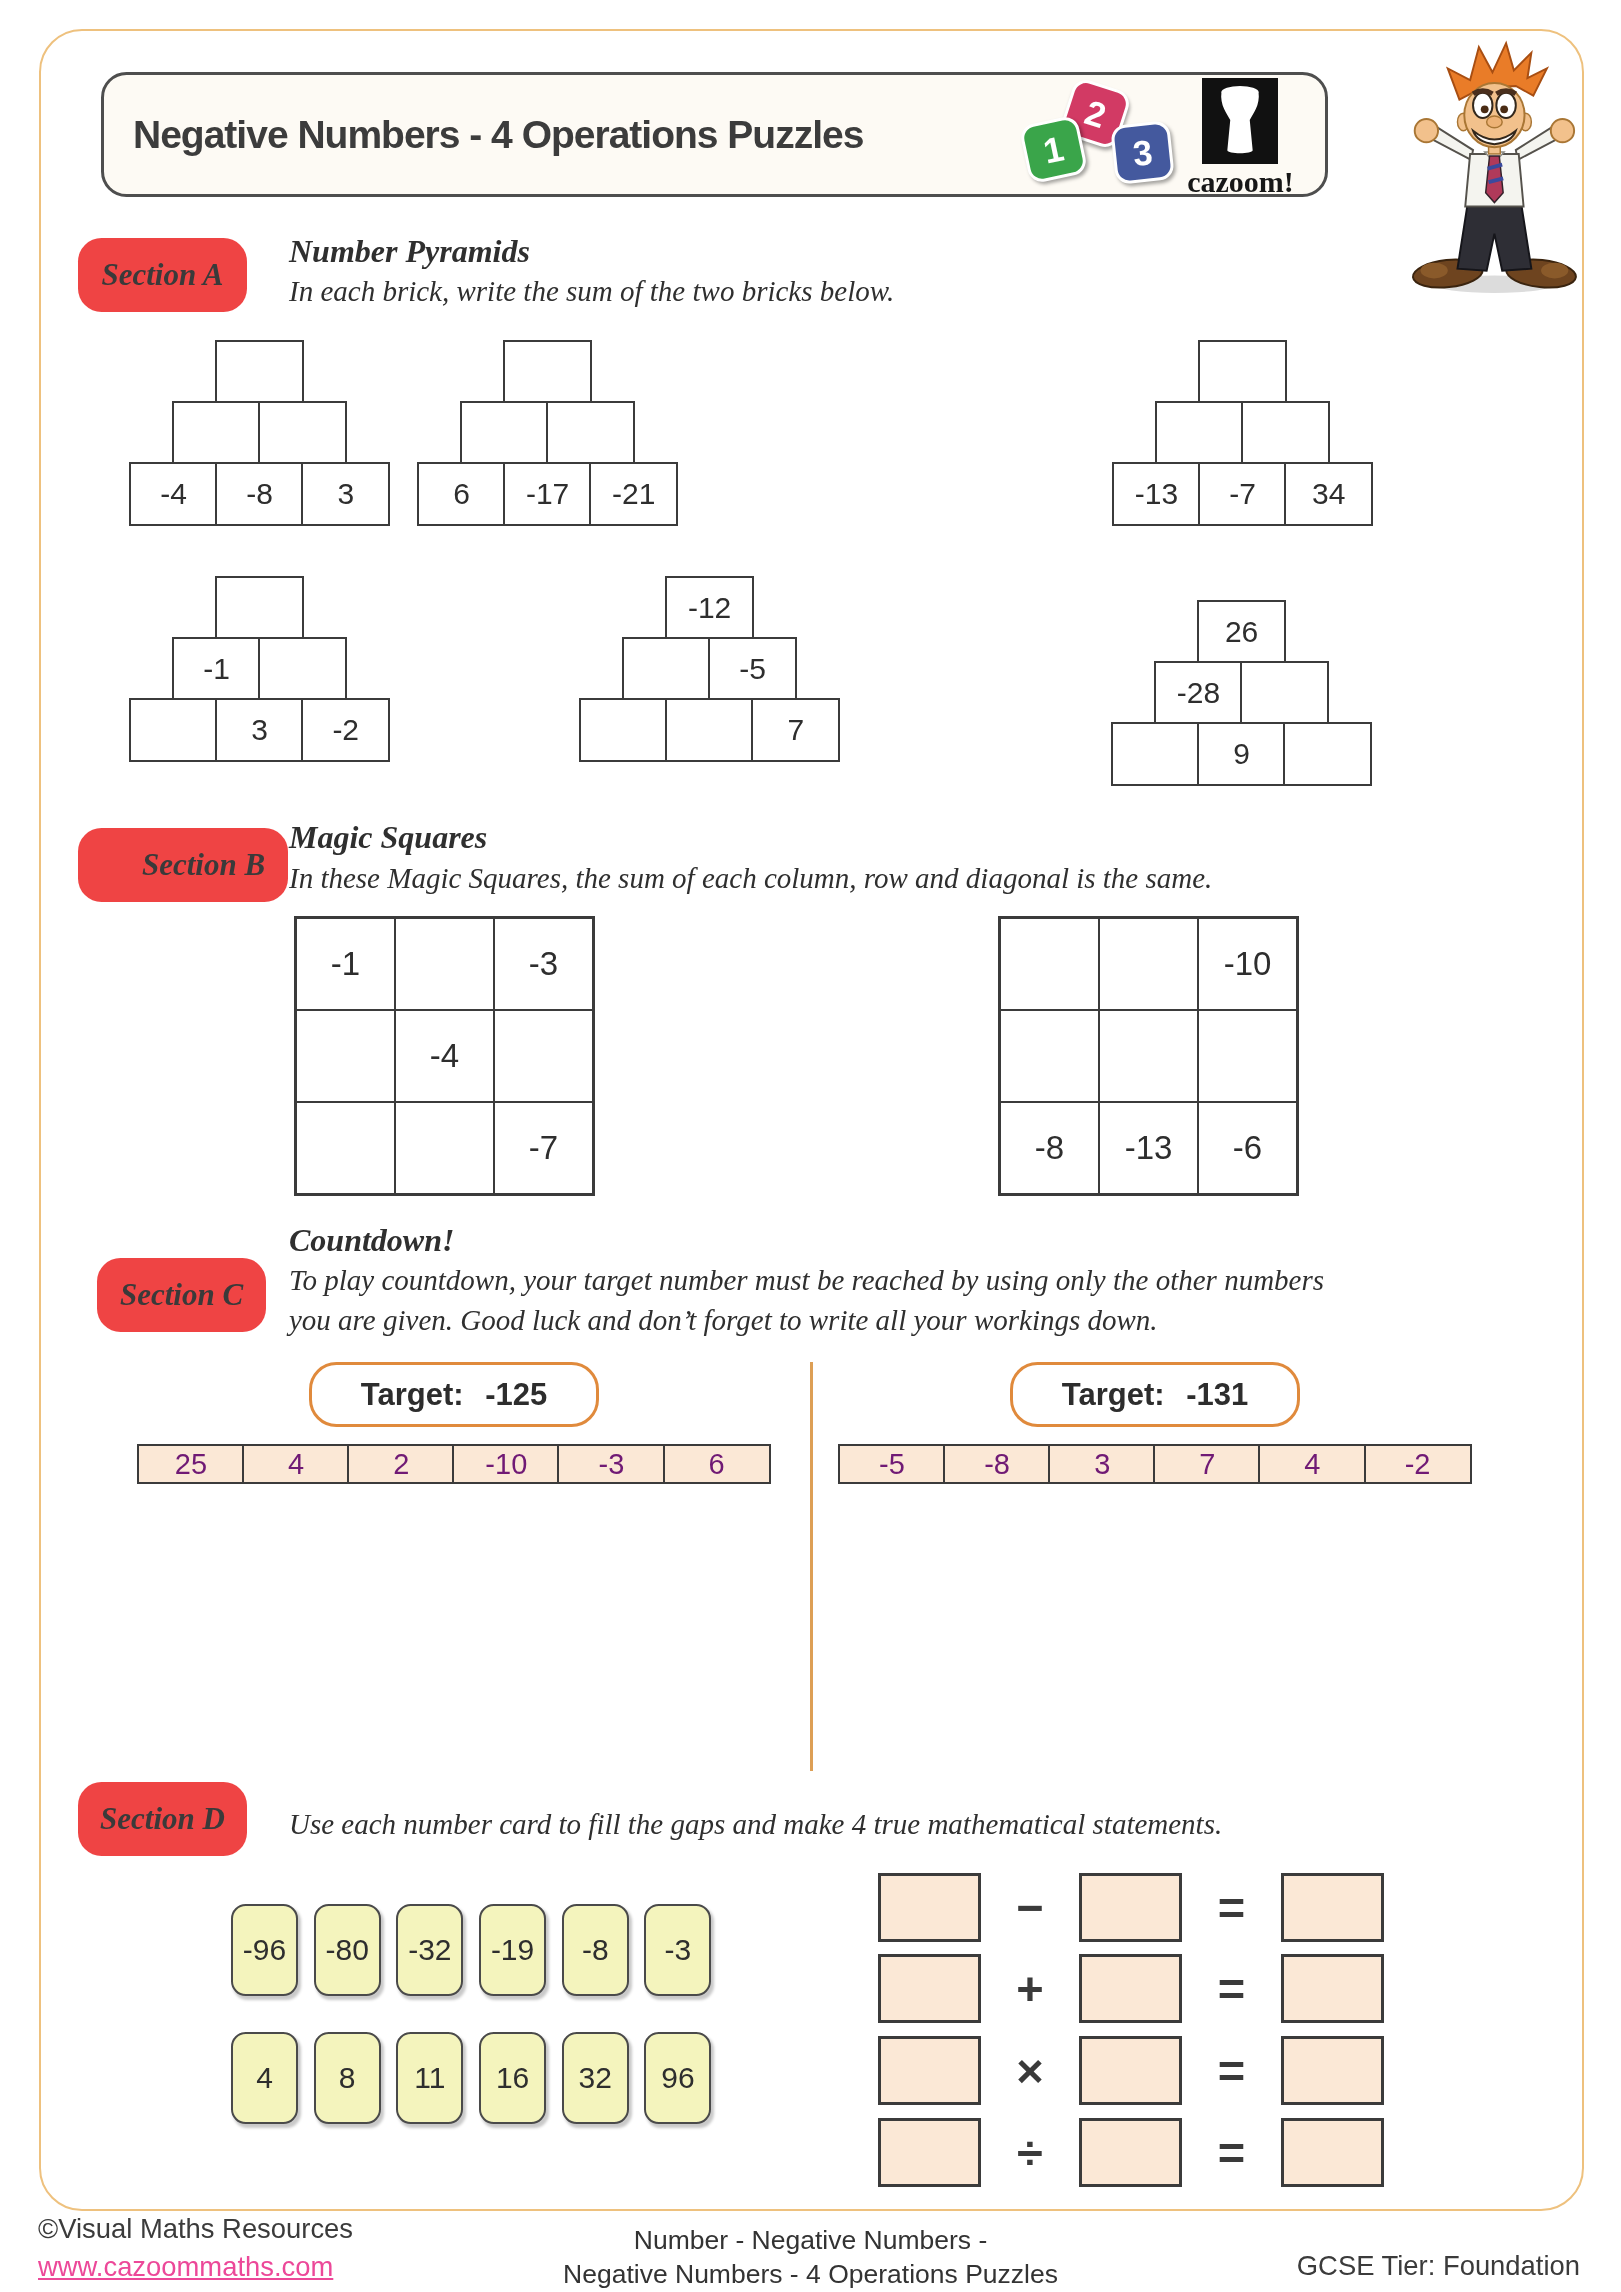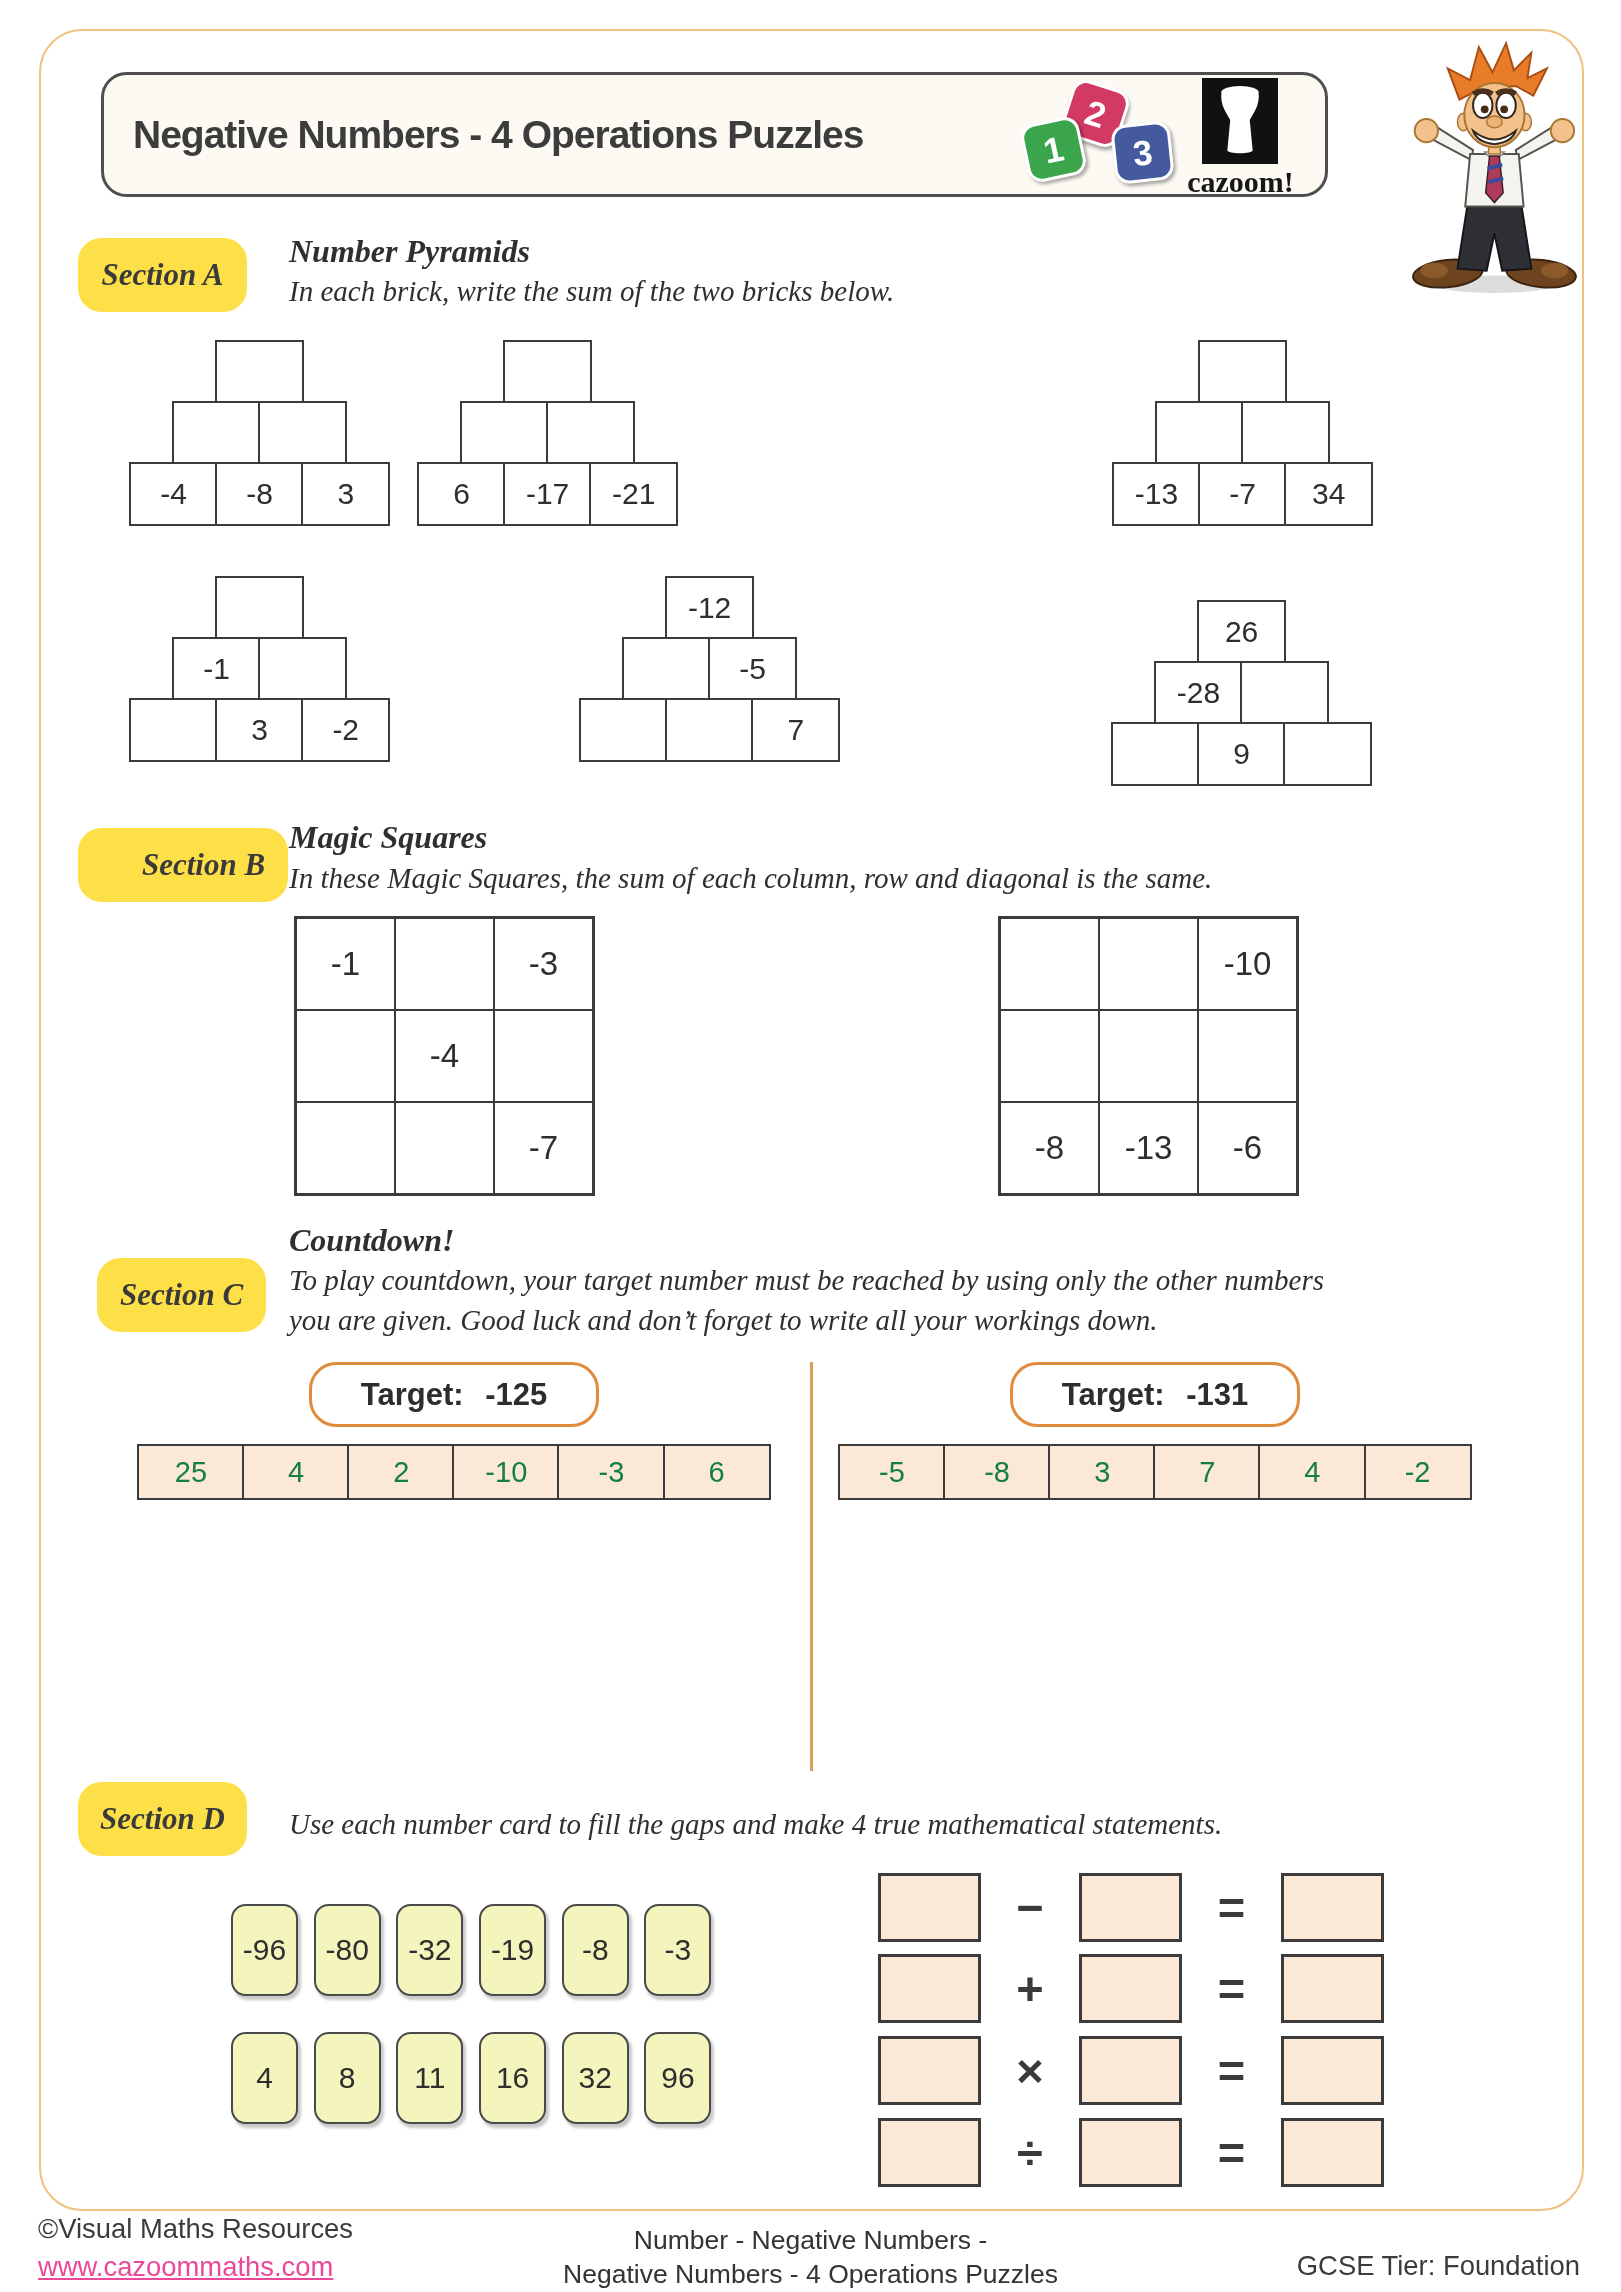--- a/index.html
+++ b/index.html
@@ -22,21 +22,21 @@
   .tile2{left:1066px;top:84px;background:#d23a64;transform:rotate(18deg);z-index:2;}
   .tile3{left:1113px;top:123px;background:#44599e;transform:rotate(-6deg);z-index:3;}
 
   .cazoom-box{position:absolute;left:1202px;top:78px;width:76px;height:86px;background:#111;}
   .cazoom-text{position:absolute;left:1172px;top:165px;width:137px;text-align:center;
         font-family:"Liberation Serif",serif;font-weight:bold;font-size:30px;color:#171717;}
 
   .mascot{position:absolute;left:1370px;top:39px;}
 
   
-  .section-label{position:absolute;left:78px;width:169px;height:74px;background:#fde047;
+  .section-label{position:absolute;left:78px;width:169px;height:74px;background:#ef4444;
         border-radius:23.5px;display:flex;align-items:center;justify-content:center;
         font-family:"Liberation Serif",serif;font-style:italic;font-weight:bold;
         font-size:31px;color:#3a3a3a;}
   .sec-title{position:absolute;left:289px;font-family:"Liberation Serif",serif;
         font-style:italic;font-weight:bold;font-size:32px;color:#2f2f2f;}
   .sec-instr{position:absolute;left:289px;font-family:"Liberation Serif",serif;
         font-style:italic;font-size:29px;color:#2f2f2f;}
 
   
   .pyramid{position:absolute;}
@@ -50,22 +50,22 @@
   .msq{position:absolute;border-collapse:collapse;}
   .msq td{width:95px;height:88px;border:2.9px solid #3b3b3b;text-align:center;
         font-size:33px;color:#2e2e2e;background:#fff;}
   .msq{border:3.9px solid #3b3b3b;}
 
   
   .target-pill{position:absolute;width:290px;height:65px;background:#fff;border:3.9px solid #e08a3c;
         border-radius:27.4px;box-sizing:border-box;display:flex;align-items:center;justify-content:center;
         gap:21.6px;font-size:31px;font-weight:bold;color:#2d2d2d;}
   .strip{position:absolute;display:flex;}
-  .scell{width:108px;height:56px;background:#fbe8d6;border:2.9px solid #3b3b3b;box-sizing:border-box;
-        display:flex;align-items:center;justify-content:center;font-size:29px;color:#15803d;}
+  .scell{width:108px;height:40px;background:#fbe8d6;border:2.9px solid #3b3b3b;box-sizing:border-box;
+        display:flex;align-items:center;justify-content:center;font-size:29px;color:#701a75;}
   .scell + .scell{margin-left:-2.9px;}
   .vdivider{position:absolute;left:810px;top:1362px;width:2.9px;height:409px;background:#dd9f55;}
 
   
   .card-row{position:absolute;display:flex;gap:15.7px;}
   .card{width:63px;height:88px;background:#f4f4bd;border:2.5px solid #4a4a4a;border-radius:14.7px;
         box-shadow:2.9px 3.9px 2.9px #c9c9c9;display:flex;align-items:center;justify-content:center;
         font-size:30px;color:#2e2e2e;}
 
   

